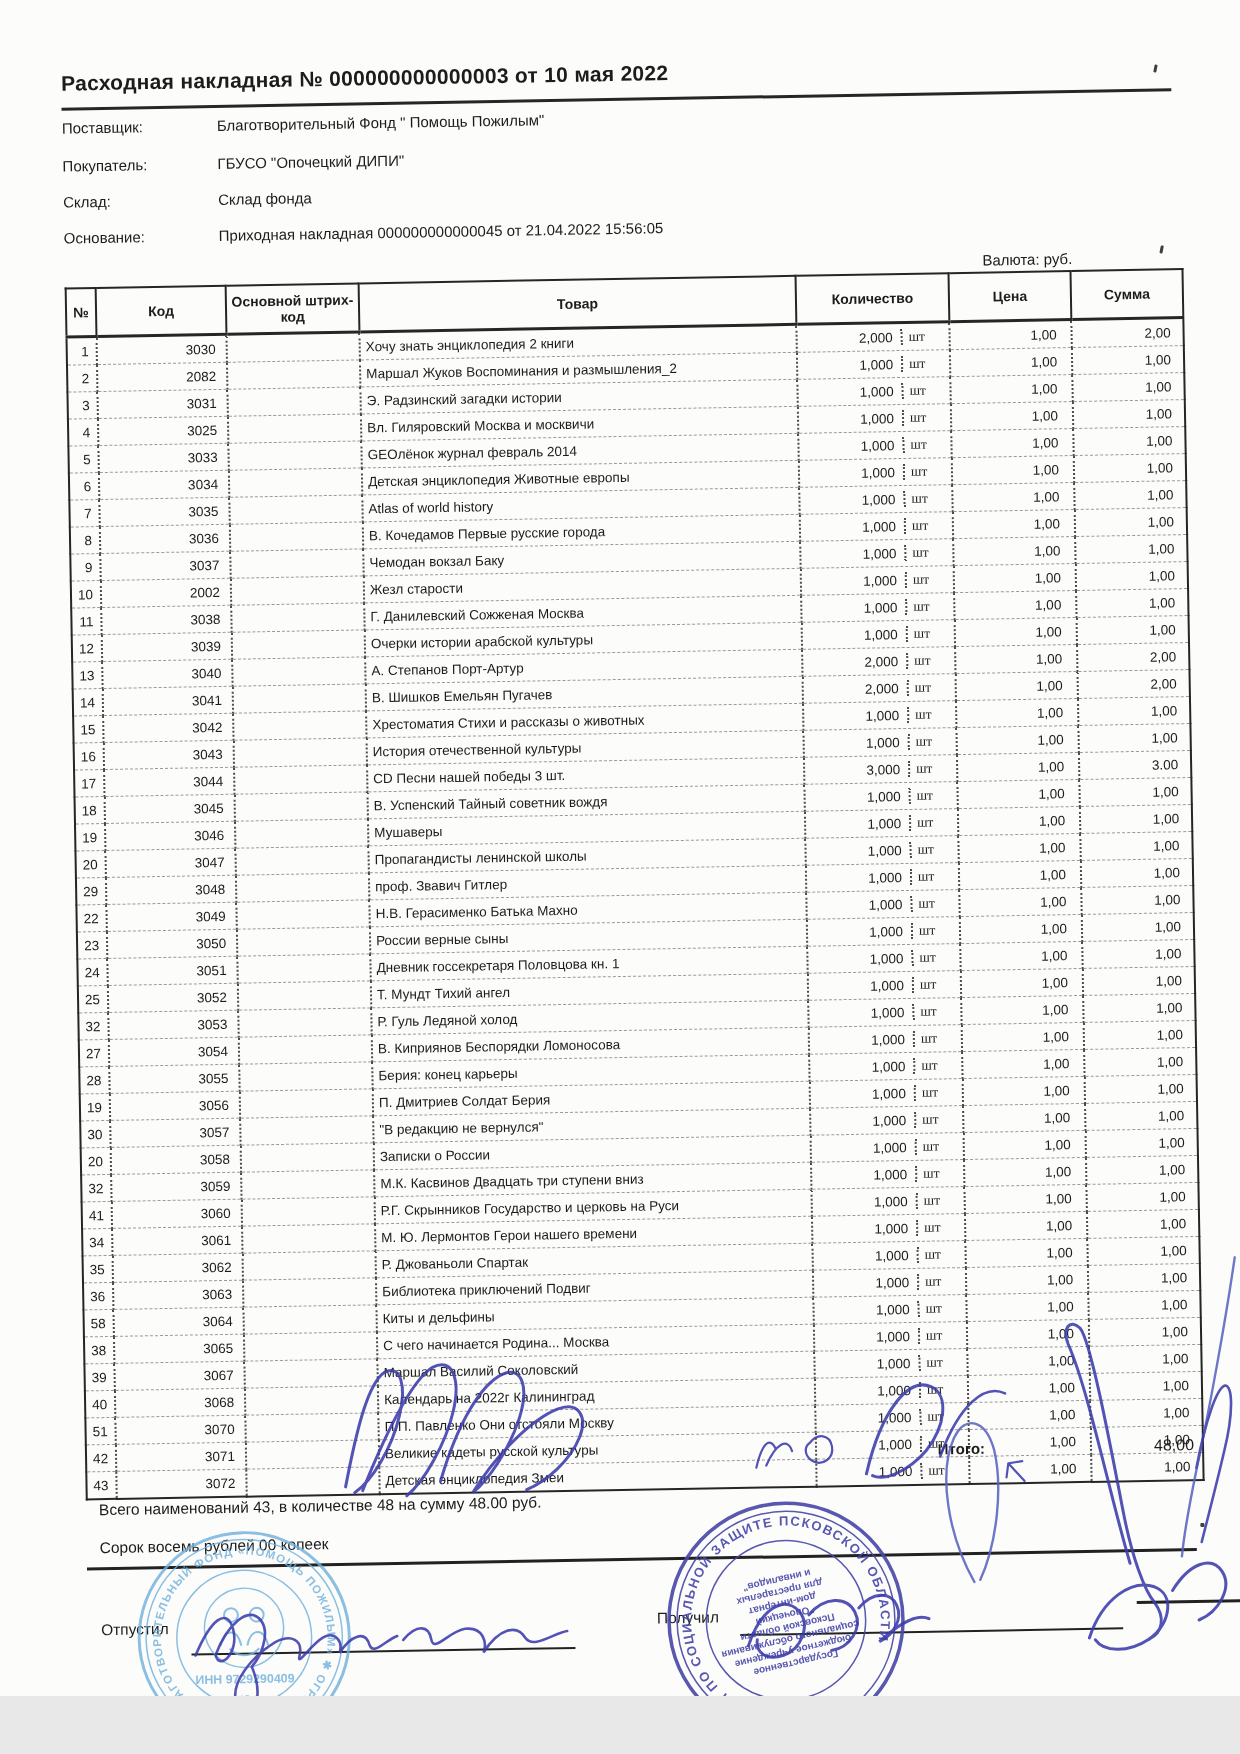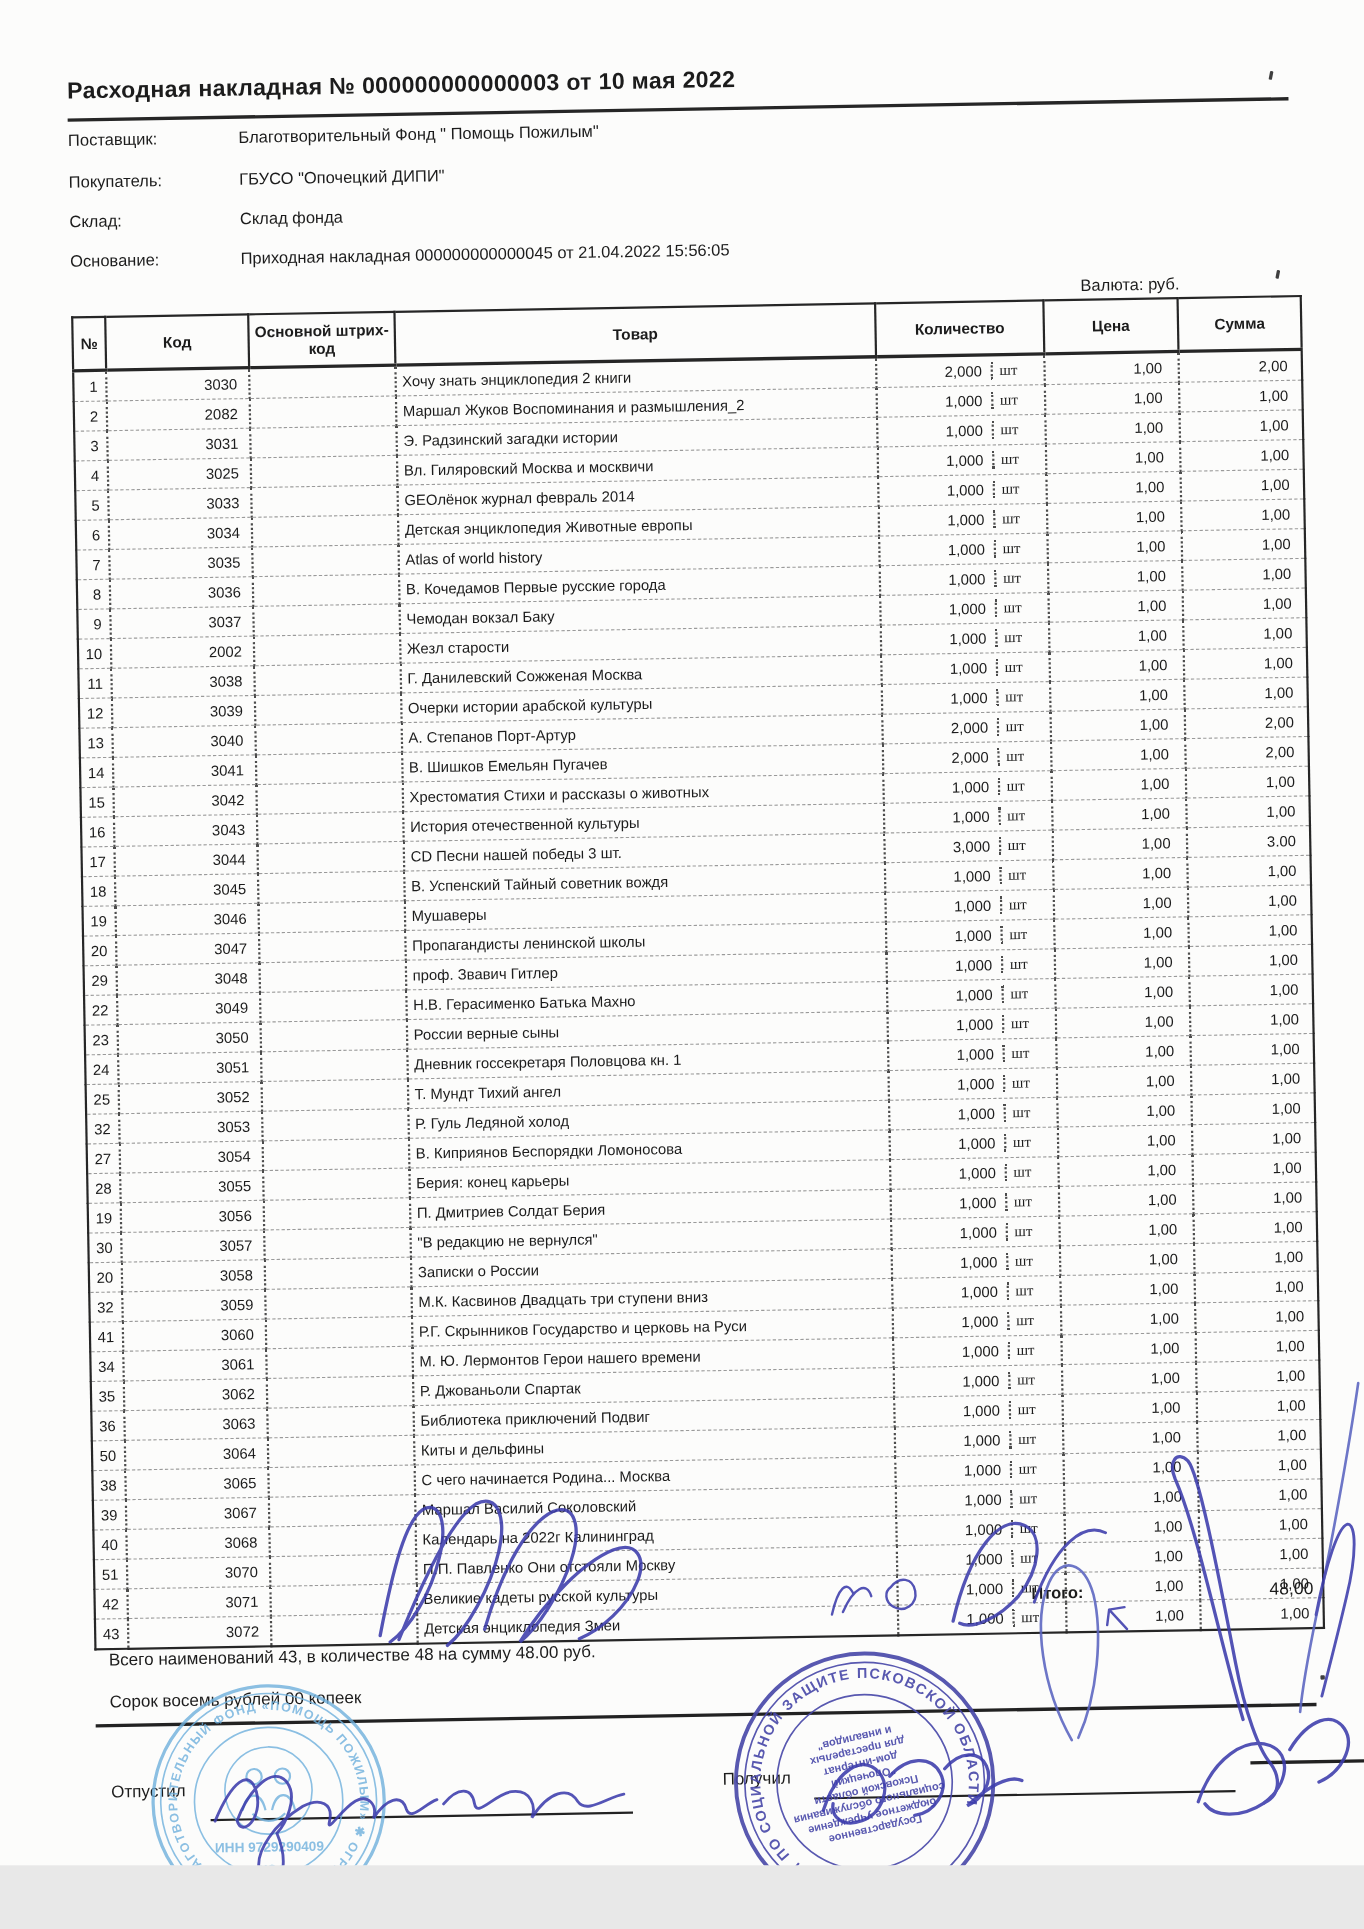--- a/index.html
+++ b/index.html
@@ -635,21 +635,21 @@
           <div class="qtywrap">
             <span class="qn">1,000</span>
             <span class="qu">шт</span>
           </div>
         </td>
         <td class="c-price">1,00</td>
         <td class="c-sum">1,00</td>
       </tr>
 
       <tr>
-        <td class="c-n">50</td>
+        <td class="c-n">58</td>
         <td class="c-code">3064</td>
         <td class="c-bar"></td>
         <td class="c-name">Киты и дельфины</td>
         <td class="c-qty">
           <div class="qtywrap">
             <span class="qn">1,000</span>
             <span class="qu">шт</span>
           </div>
         </td>
         <td class="c-price">1,00</td>

